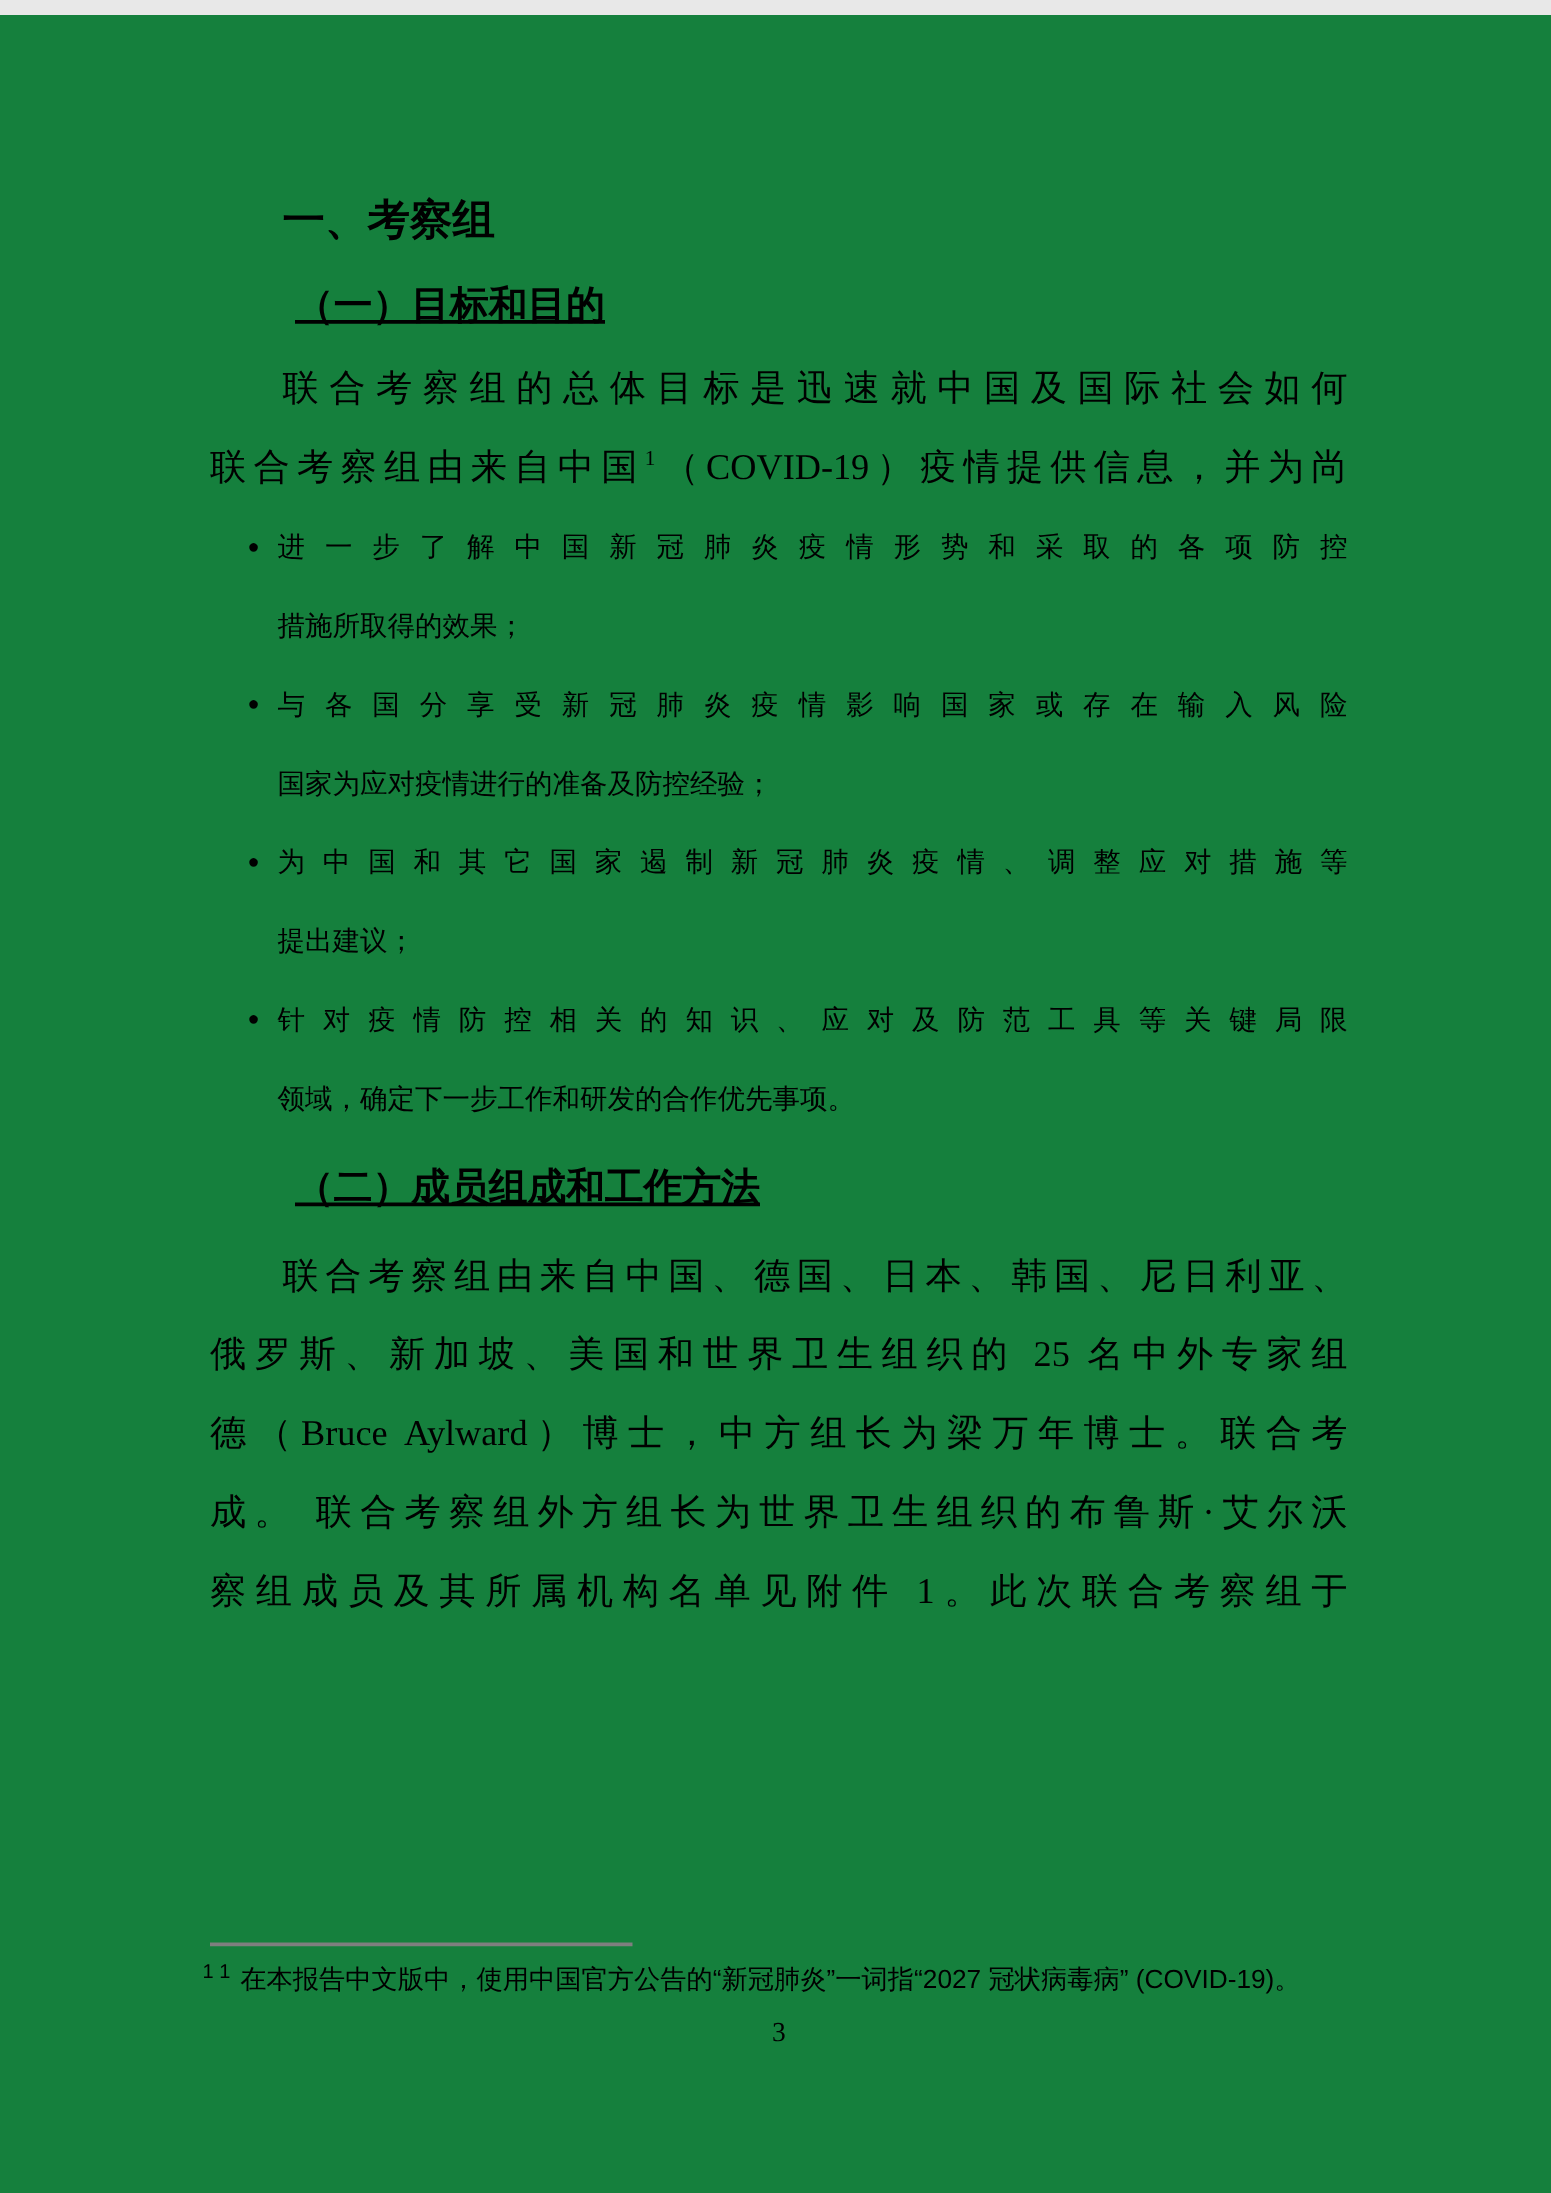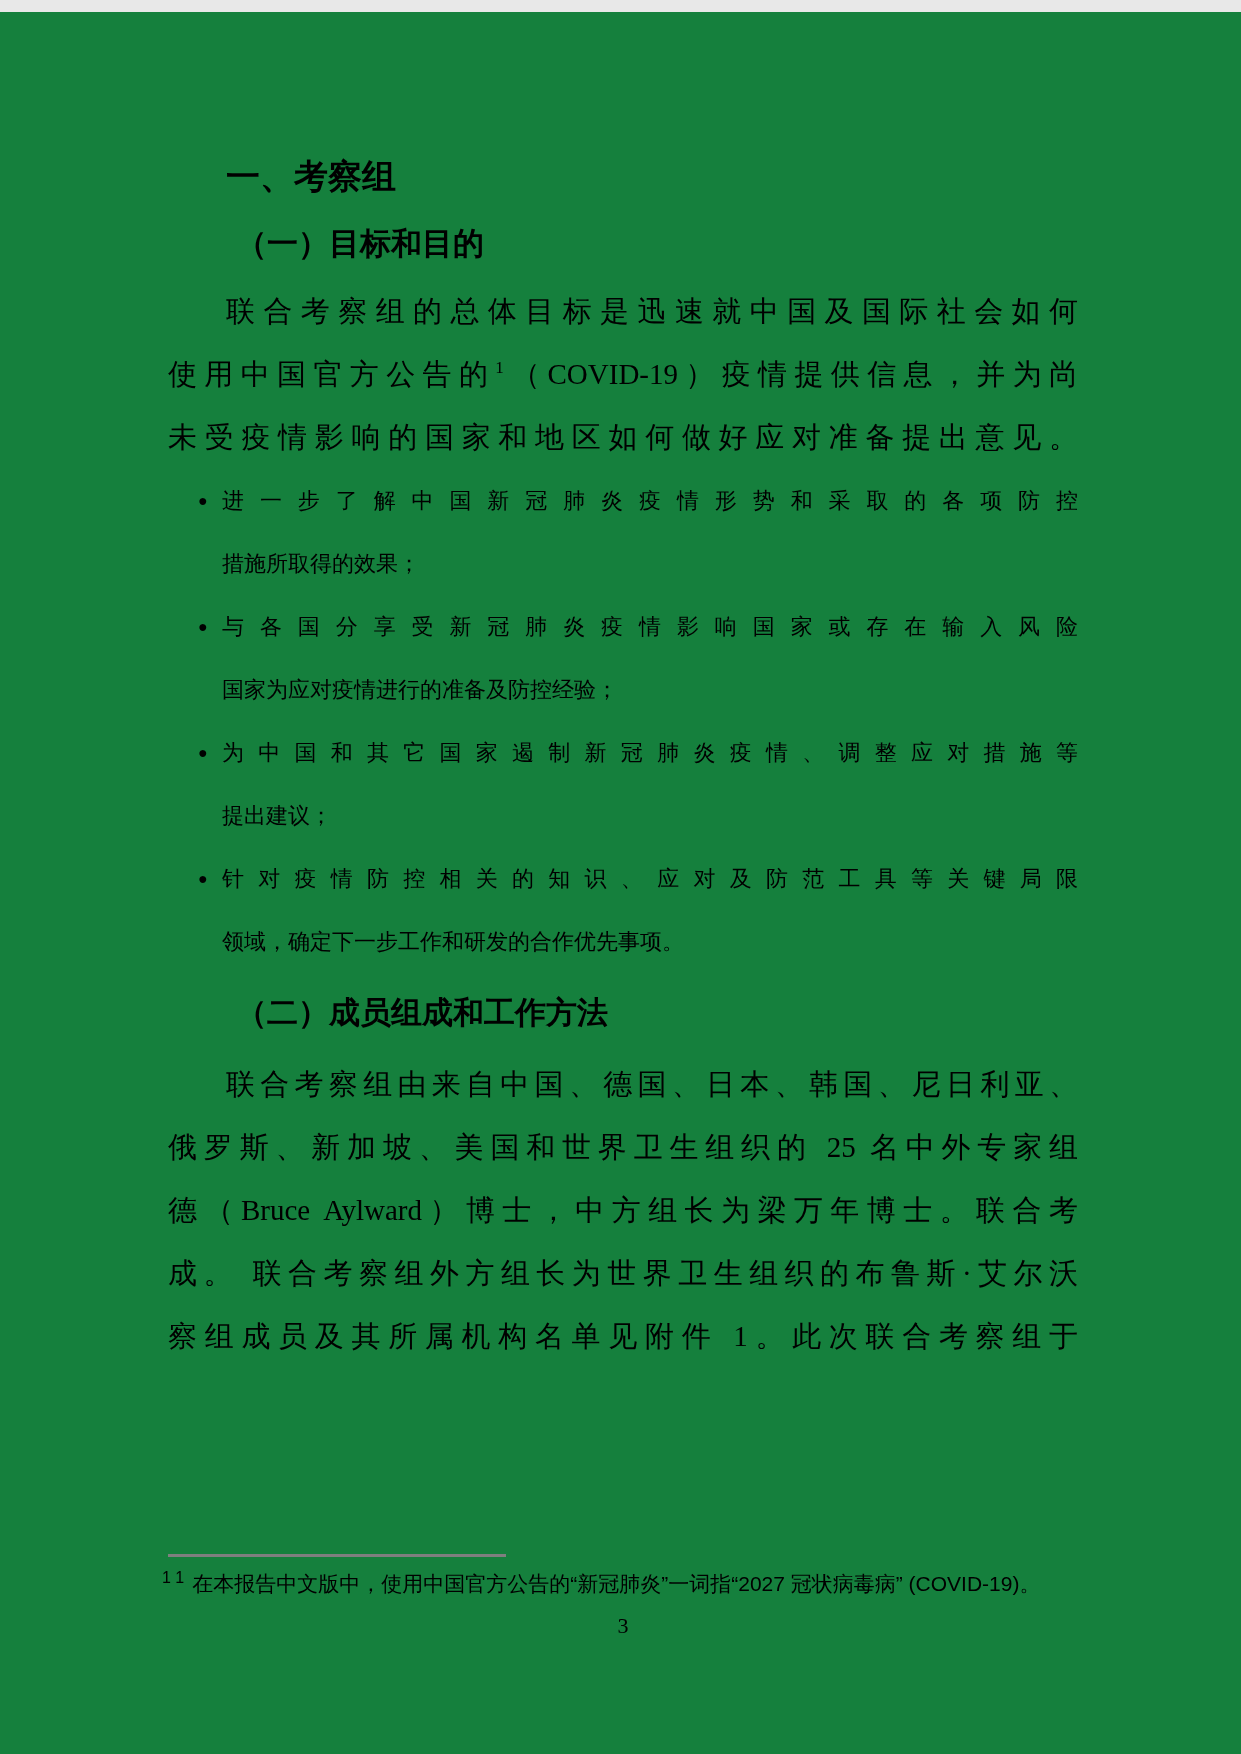--- a/index.html
+++ b/index.html
@@ -13,21 +13,21 @@
     font-family:"Liberation Serif","DejaVu Serif",serif;
   }
   .content{position:absolute;left:168px;top:138px;width:910px;}
   .h1{
     font-size:34px;font-weight:bold;line-height:52px;
     padding-left:58px;margin:0 0 16px 0;
     font-family:"DejaVu Sans","Liberation Sans",sans-serif;
   }
   .h2{
     font-size:31px;font-weight:bold;line-height:52px;
-    padding-left:68px;margin:4px 0 10px 0;
+    padding-left:68px;margin:4px 0 10px 0;text-decoration:underline;
   }
   .h2b{margin-top:14px;margin-bottom:14px;}
   .line{font-size:29px;line-height:63px;}
   .just{text-align:justify;text-align-last:justify;}
   .indent{padding-left:58px;}
   sup.ref{font-size:17px;line-height:0;vertical-align:super;}
   .bullet-line{display:flex;}
   .marker{
     flex:0 0 54px;width:54px;box-sizing:border-box;
     padding-left:30px;font-size:16px;line-height:63px;
@@ -49,22 +49,21 @@
 <body>
 
 <div class="page">
   <div class="content">
 
     <div class="h1">一、考察组</div>
 
     <div class="h2">（一）目标和目的</div>
 
     <div class="line just indent">联合考察组的总体目标是迅速就中国及国际社会如何</div>
-    <div class="line just"><span>使用中国官方公告的</span><sup class="ref">1</sup><span>（COVID-19）疫情提供信息，并为尚</span></div>
-    <div class="line just">未受疫情影响的国家和地区如何做好应对准备提出意见。</div>
+    <div class="line just"><span>联合考察组由来自中国</span><sup class="ref">1</sup><span>（COVID-19）疫情提供信息，并为尚</span></div>
 
 
     <div class="bullet">
       <div class="bullet-line">
         <span class="marker">●</span>
         <span class="btext just">进一步了解中国新冠肺炎疫情形势和采取的各项防控</span>
       </div>
       <div class="bullet-line">
         <span class="marker"></span>
         <span class="btext">措施所取得的效果；</span>

